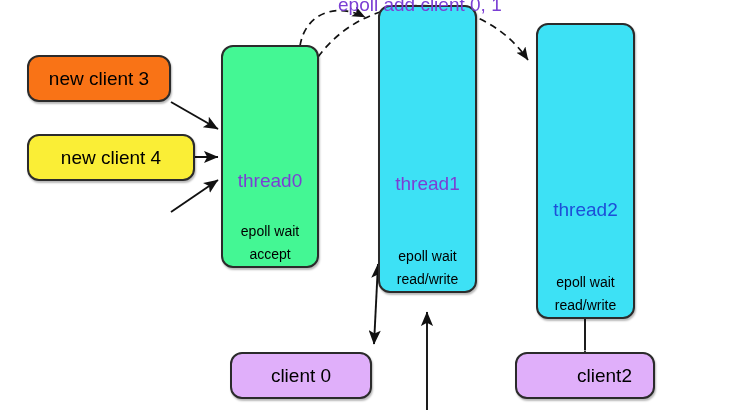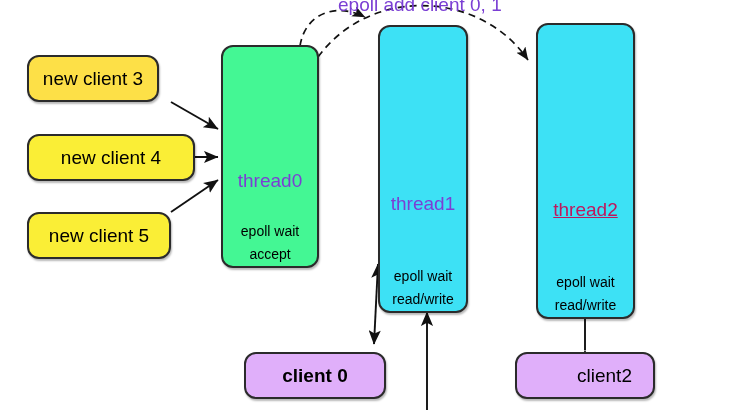--- a/index.html
+++ b/index.html
@@ -89,48 +89,45 @@
 
     <line x1="374" y1="344" x2="378" y2="264" stroke="#111111" stroke-width="1.9" marker-end="url(#arrow)" marker-start="url(#arrowback)"></line>
 
     <line x1="427" y1="412" x2="427" y2="312" stroke="#111111" stroke-width="1.9" marker-end="url(#arrow)"></line>
 
     <line x1="585" y1="350" x2="585" y2="318" stroke="#111111" stroke-width="1.9" marker-end="url(#arrowback)" marker-start="url(#arrow)"></line>
   </svg>
 
   <div class="annot" style="left:338px; top:-6px; color:#7b3fd4;">epoll add client 0, 1</div>
 
-  <div class="node client" style="left:27px; top:55px; width:132px; height:47px; background:#fde047;">
+  <div class="node client" style="left:27px; top:55px; width:144px; height:47px; background:#f97316;">
     <span>new client 3</span>
   </div>
   <div class="node client" style="left:27px; top:134px; width:168px; height:47px; background:#faee36;">
     <span>new client 4</span>
-  </div>
-  <div class="node client" style="left:27px; top:212px; width:144px; height:47px; background:#faee36;">
-    <span>new client 5</span>
   </div>
 
   <div class="node thread" style="left:221px; top:45px; width:98px; height:223px; background:#44f794;">
     <span class="thread-label" style="color:#7b3fd4; margin-top:26px;">thread0</span>
     <span class="thread-body" style="margin-top:28px;">epoll wait
 accept</span>
   </div>
 
-  <div class="node thread" style="left:378px; top:25px; width:90px; height:288px; background:#3de1f5;">
+  <div class="node thread" style="left:378px; top:5px; width:99px; height:288px; background:#3de1f5;">
     <span class="thread-label" style="color:#7b3fd4; margin-top:48px;">thread1</span>
     <span class="thread-body" style="margin-top:50px;">epoll wait
 read/write</span>
   </div>
 
   <div class="node thread" style="left:536px; top:23px; width:99px; height:296px; background:#3de1f5;">
-    <span class="thread-label" style="color:#be185d; margin-top:48px;text-decoration:underline;">thread2</span>
+    <span class="thread-label" style="color:#1d4ed8; margin-top:48px;">thread2</span>
     <span class="thread-body" style="margin-top:50px;">epoll wait
 read/write</span>
   </div>
 
-  <div class="node client" style="left:244px; top:352px; width:142px; height:47px; background:#e0affa;font-weight:bold;">
+  <div class="node client" style="left:230px; top:352px; width:142px; height:47px; background:#e0affa;">
     <span>client 0</span>
   </div>
   <div class="node client" style="left:515px; top:352px; width:140px; height:47px; background:#e0affa;padding-left:39px;">
     <span>client2</span>
   </div>
 
 </div>
 
 </body></html>

